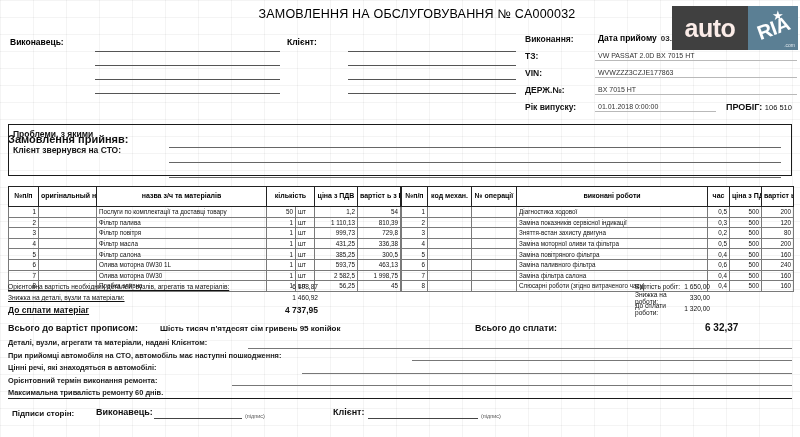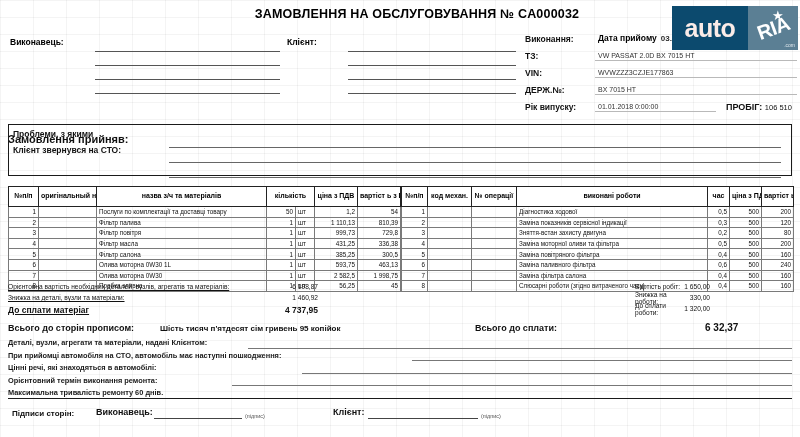--- a/index.html
+++ b/index.html
@@ -28,38 +28,38 @@
   .sheet {
     position: absolute;
     inset: 0;
     padding: 0;
   }
 
   
   .title {
     text-align: center;
     font-size: 12.5px;
-    font-weight: bold;
+    font-weight: normal;
     letter-spacing: 0.2px;
     padding-top: 7px;
     color: #000;
     padding-left: 34px;
   }
   .logo {
     position: absolute;
     top: 6px;
     right: 2px;
     display: flex;
     height: 44px;
     width: 126px;
     z-index: 5;
   }
   .logo-auto {
     flex: 0 0 76px;
-    background: #0c4a6e;
+    background: #404040;
     display: flex;
     align-items: center;
     justify-content: center;
     color: #fbece8;
     font-size: 25px;
     font-weight: bold;
     letter-spacing: -0.5px;
     line-height: 1;
   }
   .logo-ria {
@@ -632,21 +632,21 @@
         <span class="tr-v">330,00</span>
       </div>
       <div class="totrow">
         <span class="tr-k">До сплати роботи:</span>
         <span class="tr-v">1 320,00</span>
       </div>
     </div>
   </div>
 
   <div class="grandrow">
-    <div class="g1">Всього до сторін прописом:</div>
+    <div class="g1">Всього до вартіст прописом:</div>
     <div class="g2">Шість тисяч п'ятдесят сім гривень 95 копійок</div>
     <div class="g3">Всього до сплати:</div>
     <div class="g4">6 32,37</div>
   </div>
 
   <div class="legal">
     <div class="legalrow">
       <span>Деталі, вузли, агрегати та матеріали, надані Клієнтом:</span>
       <span class="lline" style="width:544px;"></span>
     </div>

